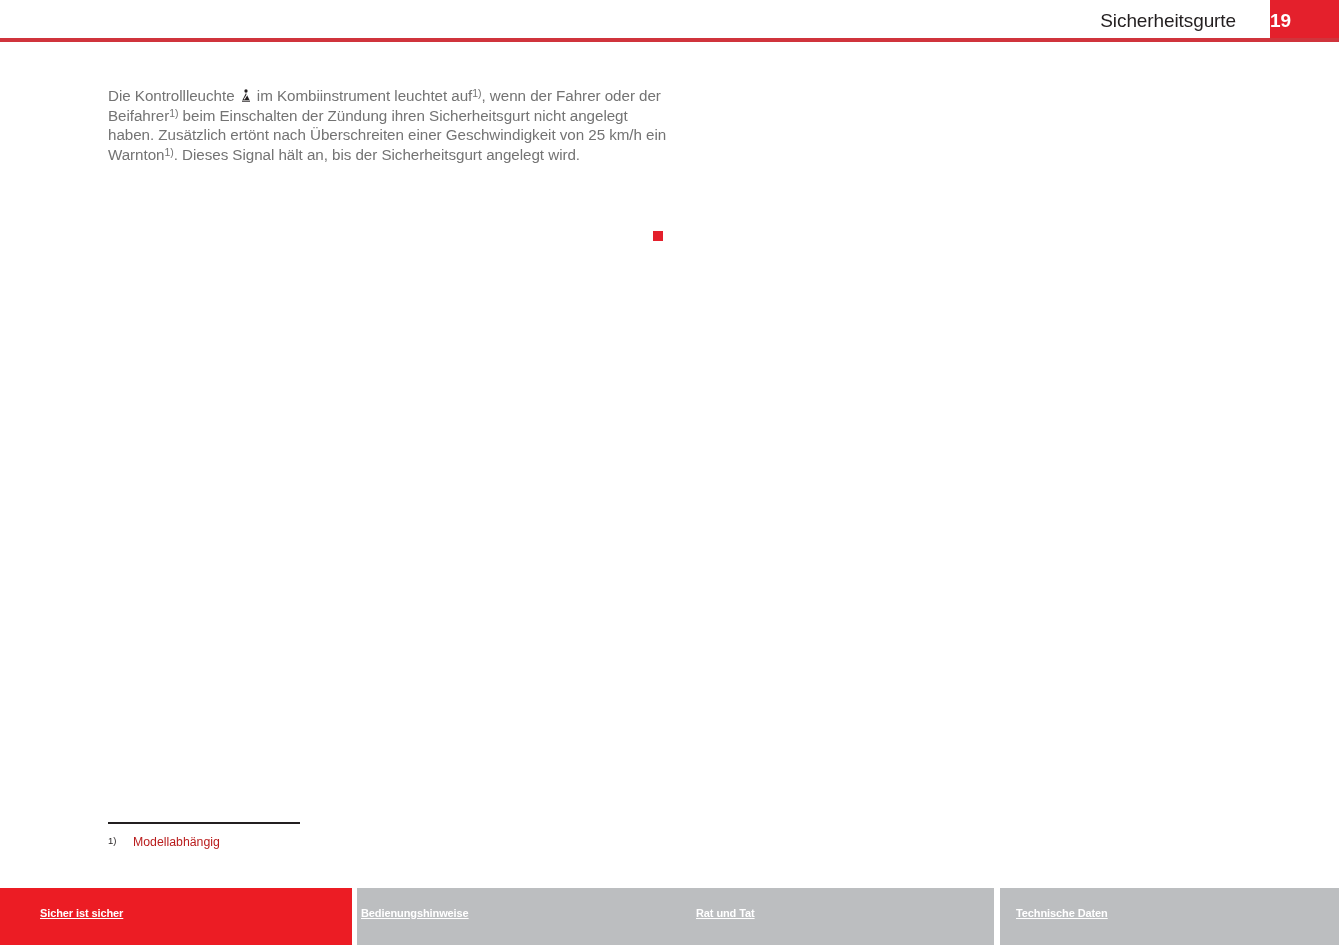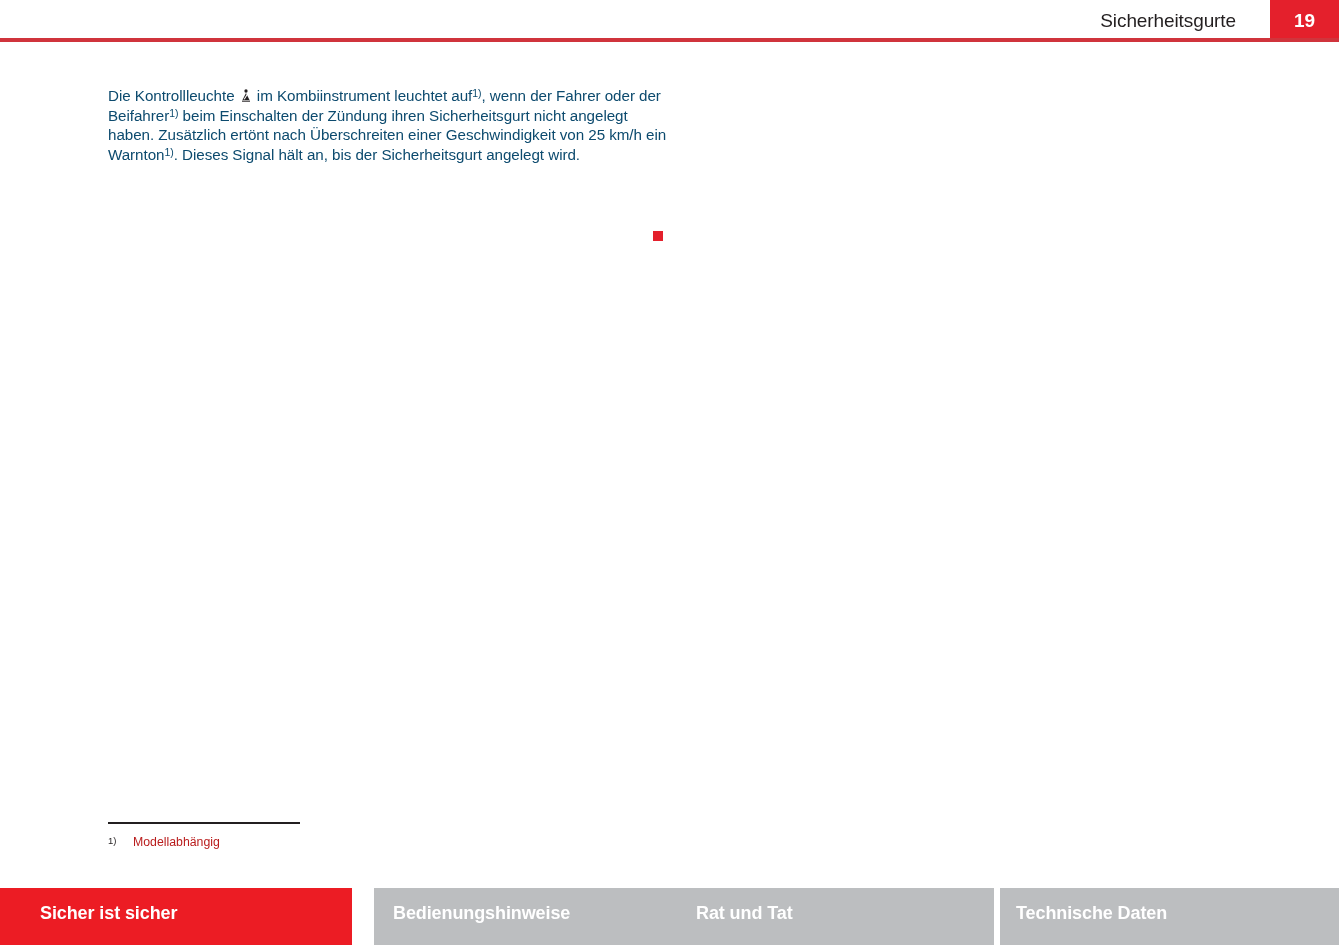--- a/index.html
+++ b/index.html
@@ -45,21 +45,20 @@
     height: 42px;
     background: #e4202c;
   }
   .page-number {
     position: absolute;
     left: 0;
     right: 0;
     top: 0;
     height: 42px;
     line-height: 42px;
-    text-align: center;
     font-size: 19px;
     font-weight: bold;
     color: #ffffff;
   }
   .header-rule {
     position: absolute;
     left: 0;
     top: 38px;
     width: 1339px;
     height: 4px;
@@ -69,21 +68,21 @@
   
   .content {
     position: absolute;
     left: 108px;
     top: 86px;
     width: 565px;
   }
   .para {
     font-size: 15.2px;
     line-height: 19.7px;
-    color: #0c4a6e;
+    color: #737373;
     margin: 0 0 22px 0;
     letter-spacing: -0.05px;
     position: relative;
   }
   .para:last-child { margin-bottom: 0; }
   sup.fn {
     font-size: 10.5px;
     vertical-align: 0.42em;
     line-height: 0;
   }
@@ -152,31 +151,32 @@
   }
   .tab {
     position: absolute;
     top: 0;
     height: 57px;
     box-sizing: border-box;
     padding-left: 38px;
     padding-top: 15px;
   }
   .tab-label {
-    font-size: 18px;
+    font-size: 11px;
     font-weight: bold;
     color: #ffffff;
     letter-spacing: -0.1px;
     white-space: nowrap;
+    text-decoration: underline;
   }
   .tab-active { background: #ec1c24; }
   .tab-idle   { background: #bcbec0; }
 
   .tab-0 { left: 0px;    width: 352px; padding-left: 40px; }
-  .tab-1 { left: 357px;  width: 349px; padding-left: 19px; margin-left: 17px;  }
+  .tab-1 { left: 357px;  width: 349px; padding-left: 4px;  }
   .tab-2 { left: 678px;  width: 316px; padding-left: 18px;  }
   .tab-3 { left: 1000px; width: 339px; padding-left: 16px;  }
 </style>
 </head>
 <body>
 
 <div class="page-header">
   <div class="header-title">Sicherheitsgurte</div>
   <div class="page-number-block">
     <div class="page-number">19</div>

